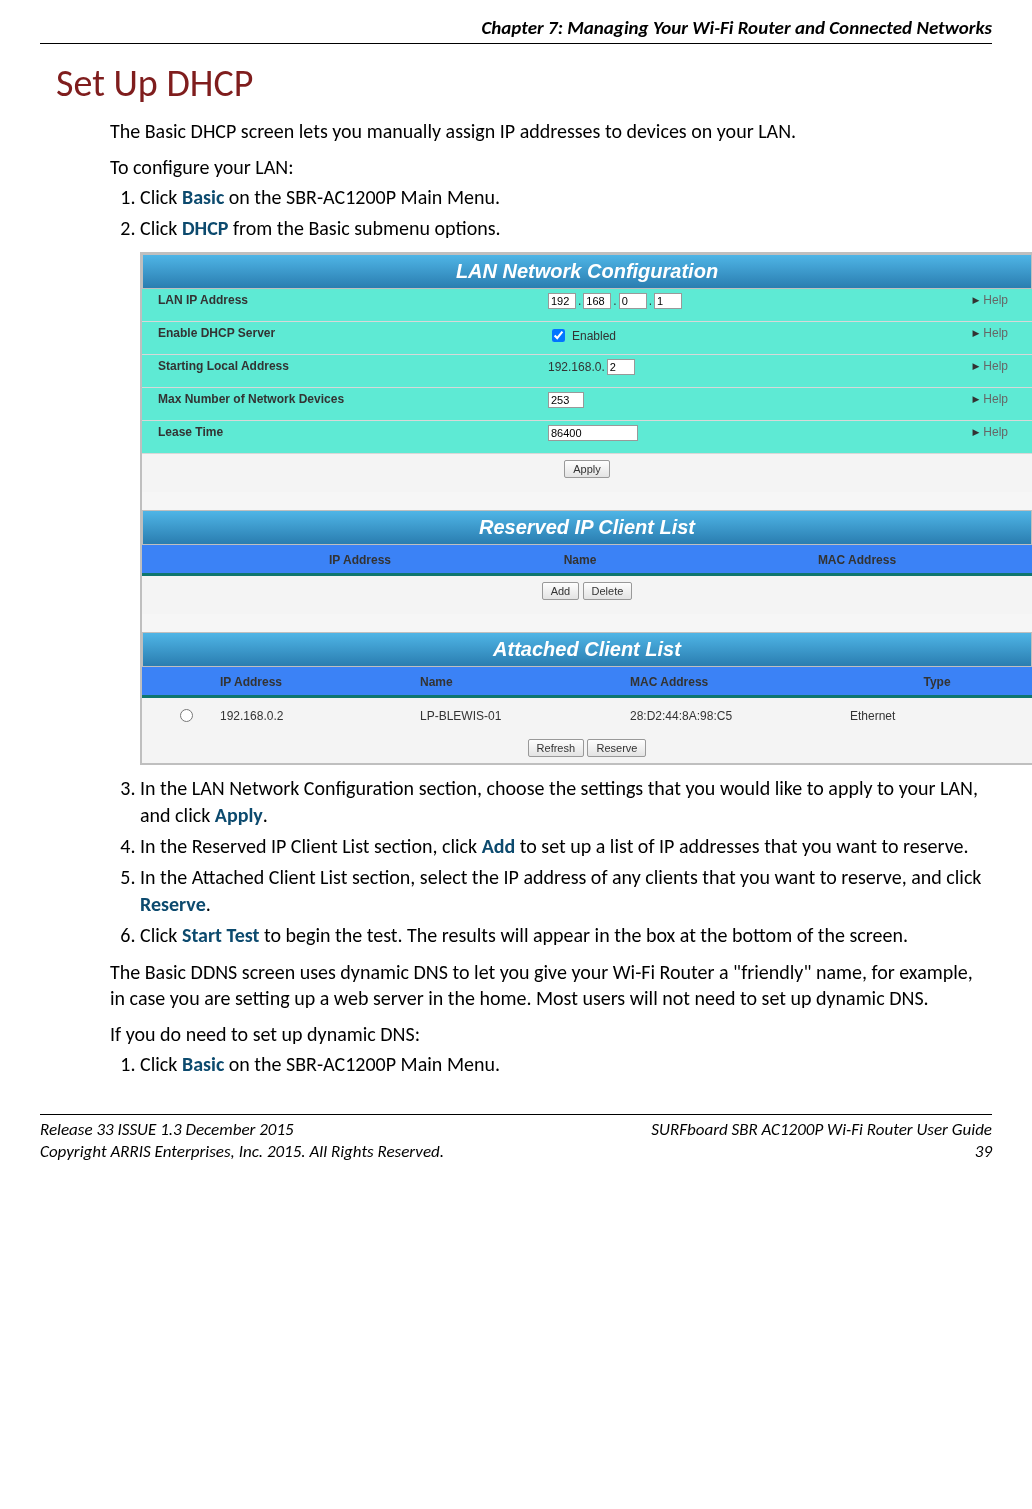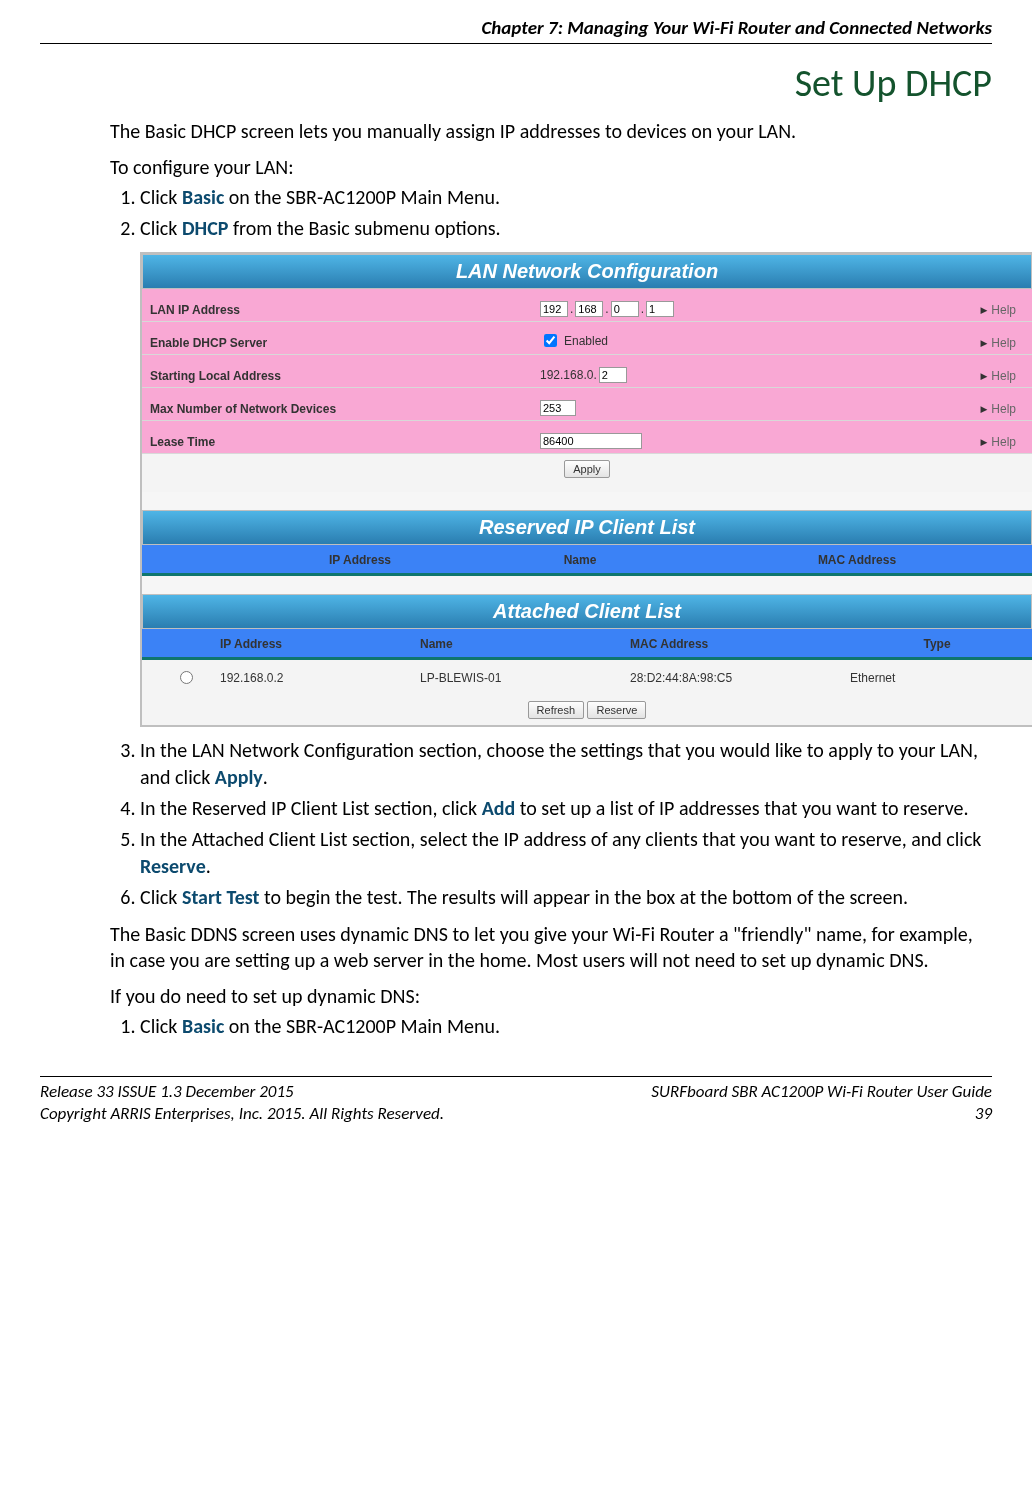--- a/index.html
+++ b/index.html
@@ -17,25 +17,24 @@
   .chapter-header {
     text-align: right;
     font-weight: bold;
     font-style: italic;
     font-size: 19px;
     border-bottom: 1px solid #000;
     padding: 16px 0 4px 0;
     margin-bottom: 16px;
   }
   h1.section-title {
-    color: #14532d;
+    color: #7f1d1d;
     font-weight: 400;
     font-size: 38px;
-    margin: 10px 0 12px 0;
-    text-align: right;
+    margin: 10px 0 12px 16px;
   }
   .body-text {
     font-size: 20px;
     margin: 10px 0 10px 70px;
     line-height: 1.3;
   }
   ol.steps {
     font-size: 20px;
     margin: 4px 0 10px 70px;
     padding-left: 30px;
@@ -57,45 +56,45 @@
     color: #fff;
     text-align: center;
     font-weight: bold;
     font-style: italic;
     font-size: 20px;
     padding: 5px 0;
     border: 1px solid #bfbfbf;
   }
   .cfg-row {
     display: flex;
-    align-items: flex-end;
+    align-items: flex-start;
     border-bottom: 1px solid #d8d8d8;
-    background: #f9a8d4;
-    padding: 4px 8px;
+    background: #5eead4;
+    padding: 4px 16px;
     height: 24px;
   }
   .cfg-label { flex: 0 0 390px; font-weight: bold; font-size: 12px; }
   .cfg-ctrl { flex: 0 0 310px; display:flex; align-items:center; gap:2px;}
   .cfg-help {
     flex: 1; text-align: right; font-size: 12px; color:#666;
     display:flex; justify-content:flex-end; align-items:center; gap:4px;
     padding-right: 8px;
   }
   .help-arrow { font-size: 9px; color:#333;}
   .ui-input {
     font-family: Arial, sans-serif;
     font-size: 11px;
     border: 1px solid #999;
     background:#fff;
     padding: 1px 2px;
     box-sizing: border-box;
   }
   .ip-octet { width: 28px; }
   .wider { width: 36px; }
-  .txt100 { width: 102px; }
+  .txt100 { width: 90px; }
   .ip-prefix { font-size: 12px; }
   .checkbox-ctrl { display:flex; align-items:center; gap:4px; font-size:12px; }
   .btn-row { text-align: center; padding: 6px 0 14px 0; background:#f4f4f4;}
   .ui-btn {
     font-family: Arial, sans-serif; font-size:11px;
     border:1px solid #999; background:linear-gradient(#fefefe,#e3e3e3);
     padding:2px 8px; border-radius:2px;
     color:#333;
   }
   .gap-row { height: 18px; background:#f6f6f6; }
@@ -223,20 +222,24 @@
 
       <div class="gap-row"></div>
 
       <div class="panel-header">Reserved IP Client List</div>
       <div class="col-headers reserved">
         <div class="c1"></div>
         <div class="c2">IP Address</div>
         <div class="c3">Name</div>
         <div class="c4">MAC Address</div>
       </div>
+      <div class="btn-row">
+        <button class="ui-btn">Add</button>
+        <button class="ui-btn">Delete</button>
+      </div>
 
       <div class="gap-row"></div>
 
       <div class="panel-header">Attached Client List</div>
       <div class="col-headers attached">
         <div class="c0"></div>
         <div class="c1">IP Address</div>
         <div class="c2">Name</div>
         <div class="c3">MAC Address</div>
         <div class="c4">Type</div>

